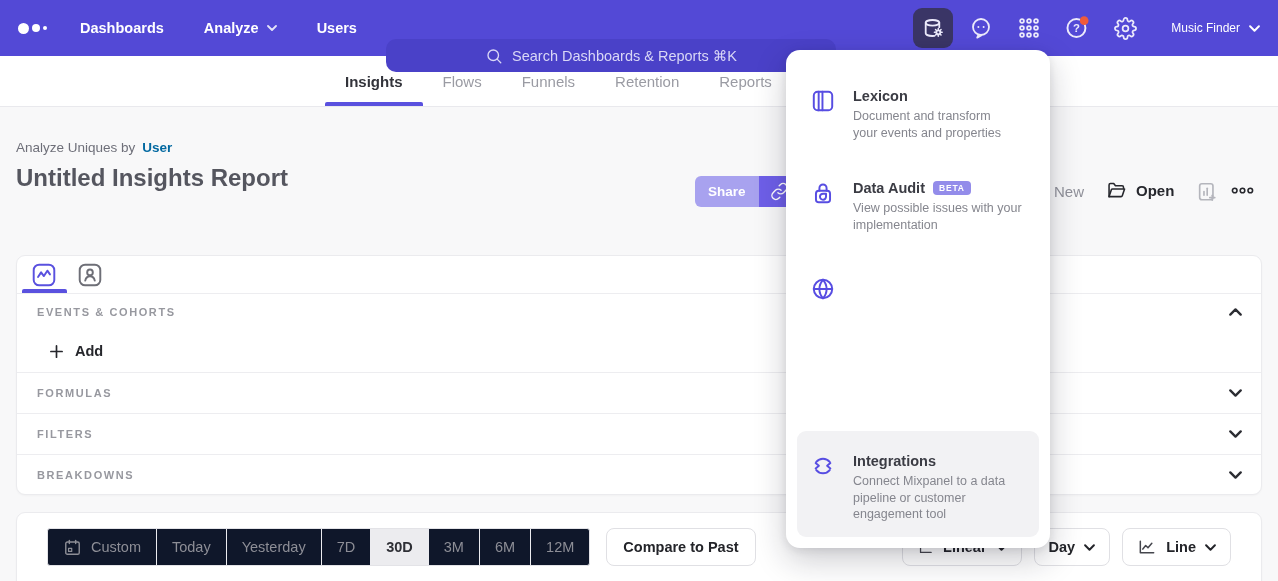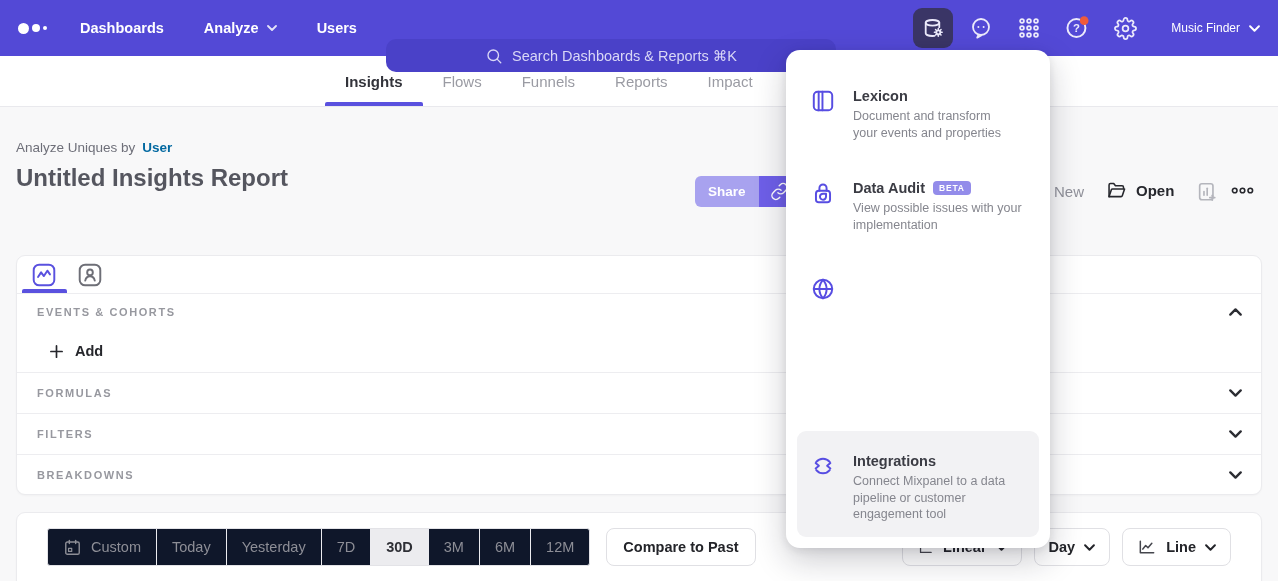--- a/index.html
+++ b/index.html
@@ -167,20 +167,21 @@
             <path d="M1 1l4 4 4-4"></path>
           </svg>
       </div>
     </div>
   </header>
 
   <nav class="tabbar">
     <a class="tab active">Insights</a>
     <a class="tab">Flows</a>
     <a class="tab">Funnels</a>
+    <a class="tab">Retention</a>
     <a class="tab">Reports</a>
     <a class="tab">Impact</a>
   </nav>
 
   <div class="report-header">
     <div class="analyze-line">
       <span>Analyze Uniques by</span>
       <span class="ent">User</span>
     </div>
     <h1 class="report-title">Untitled Insights Report</h1>

